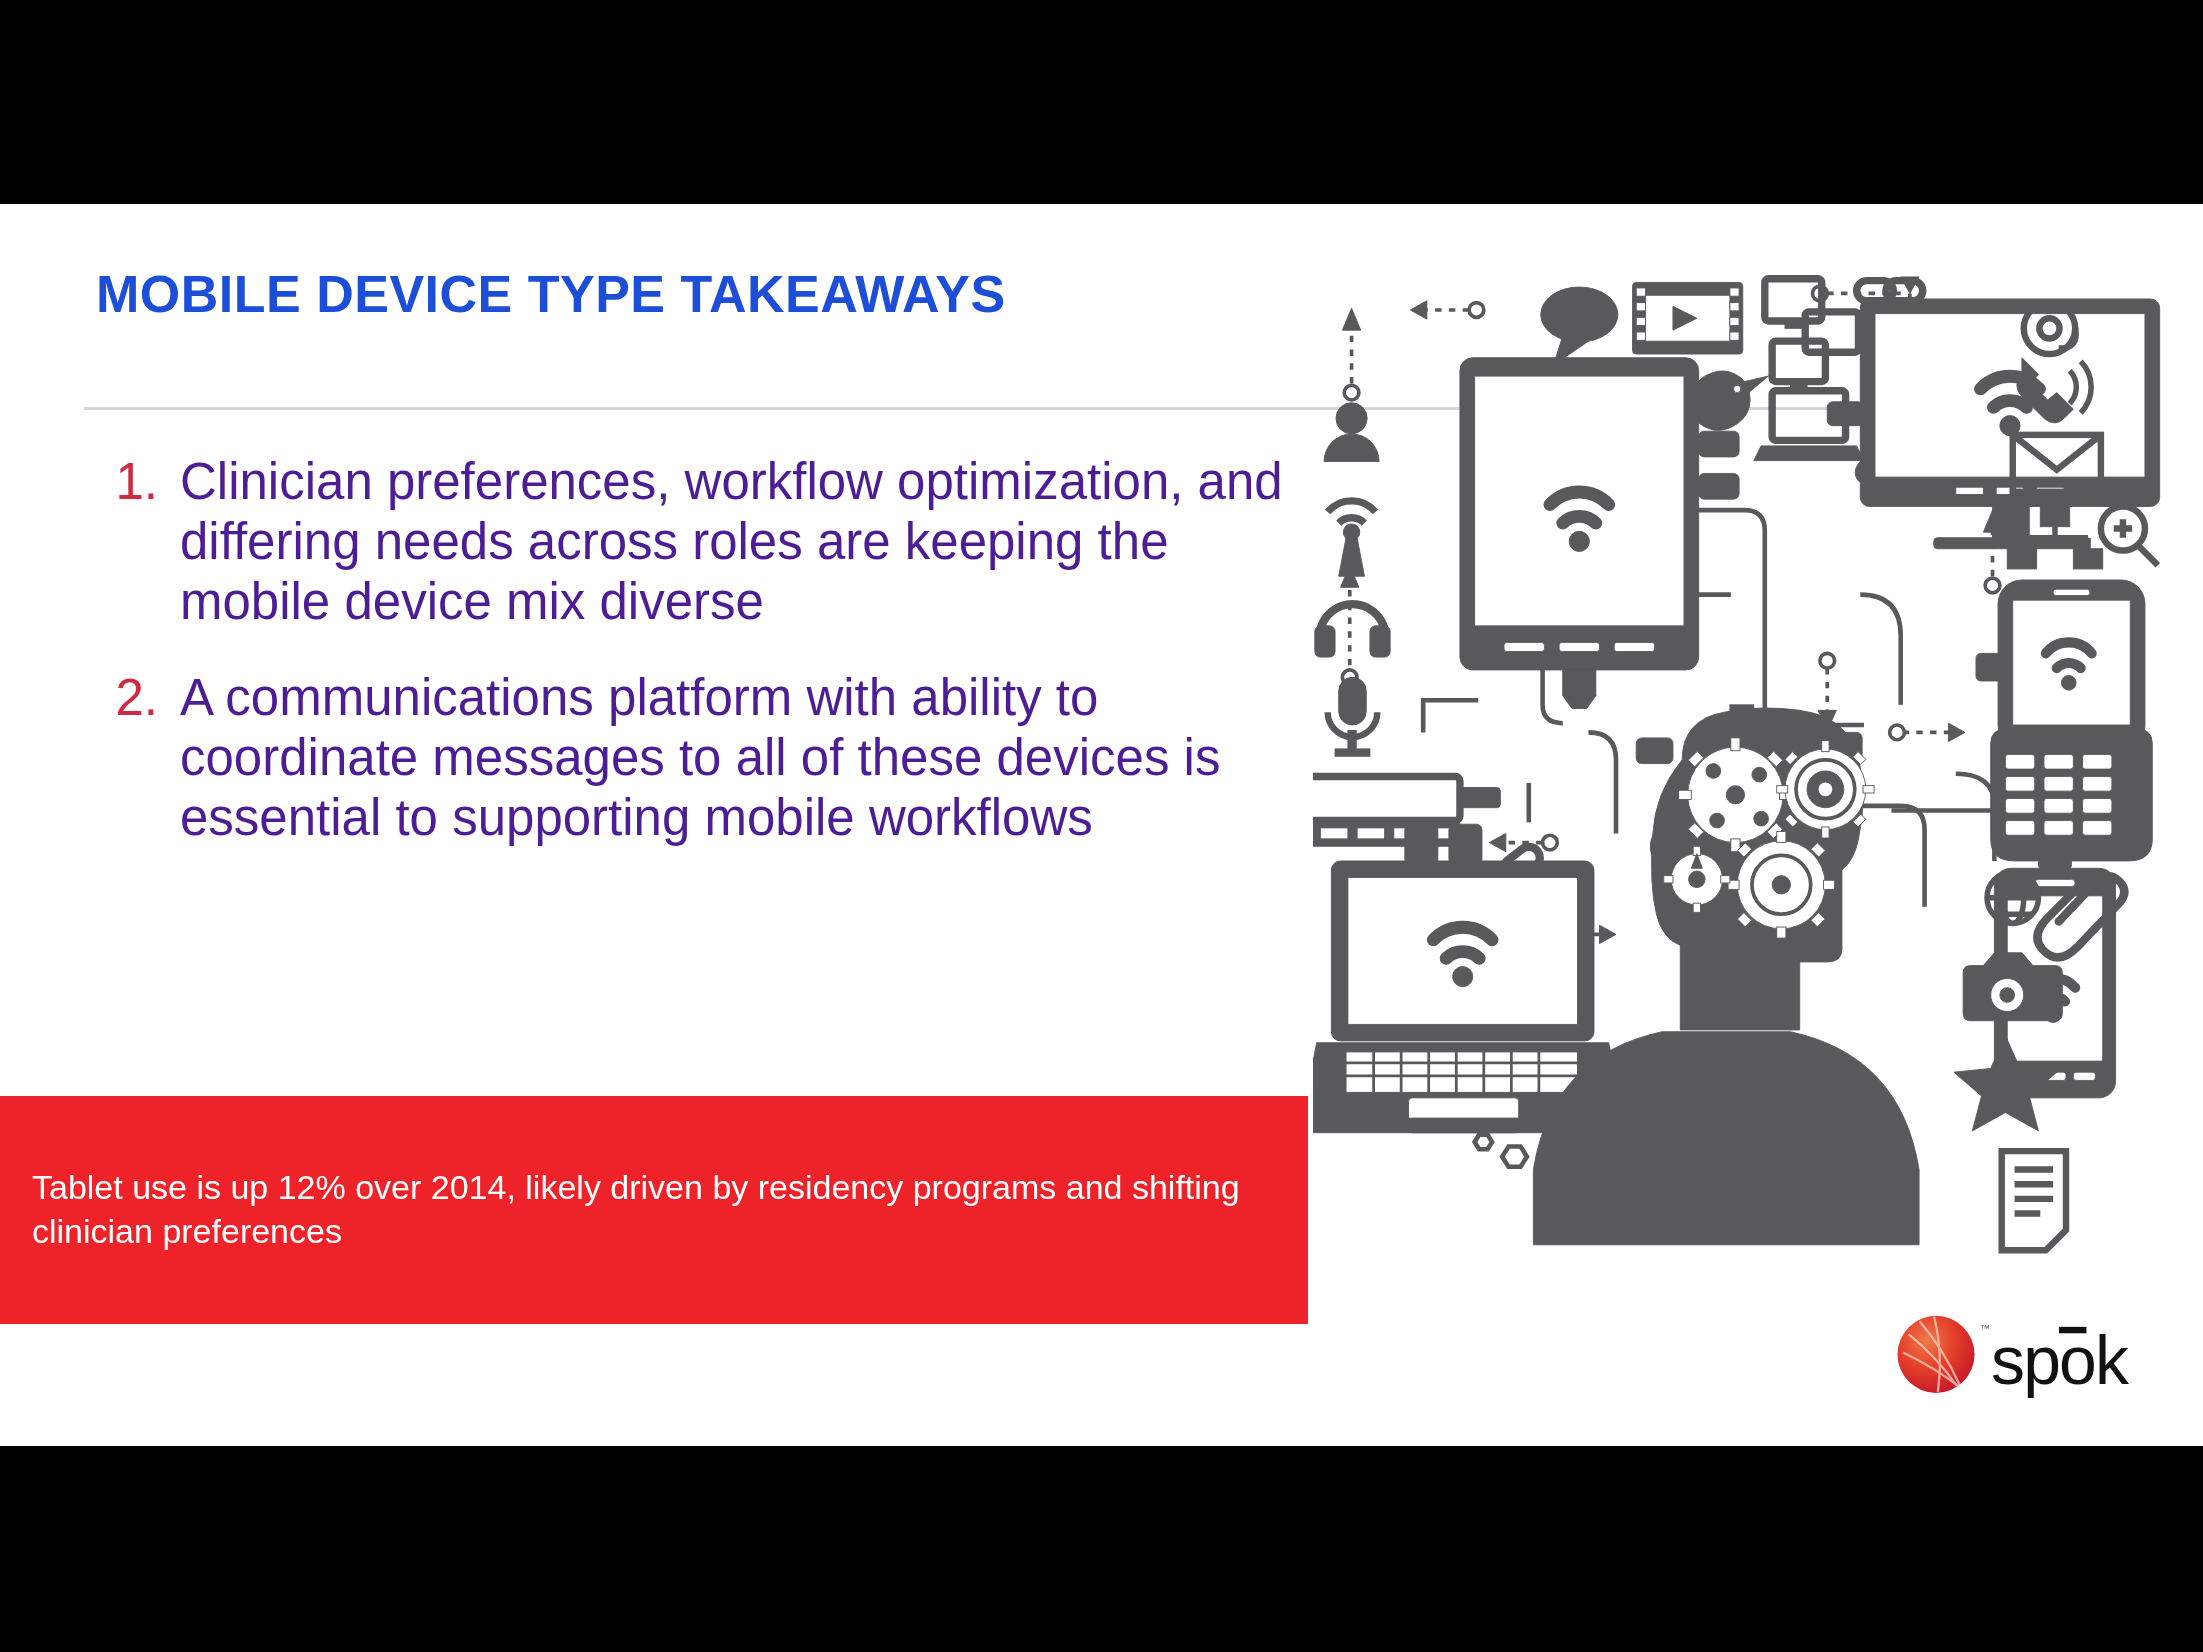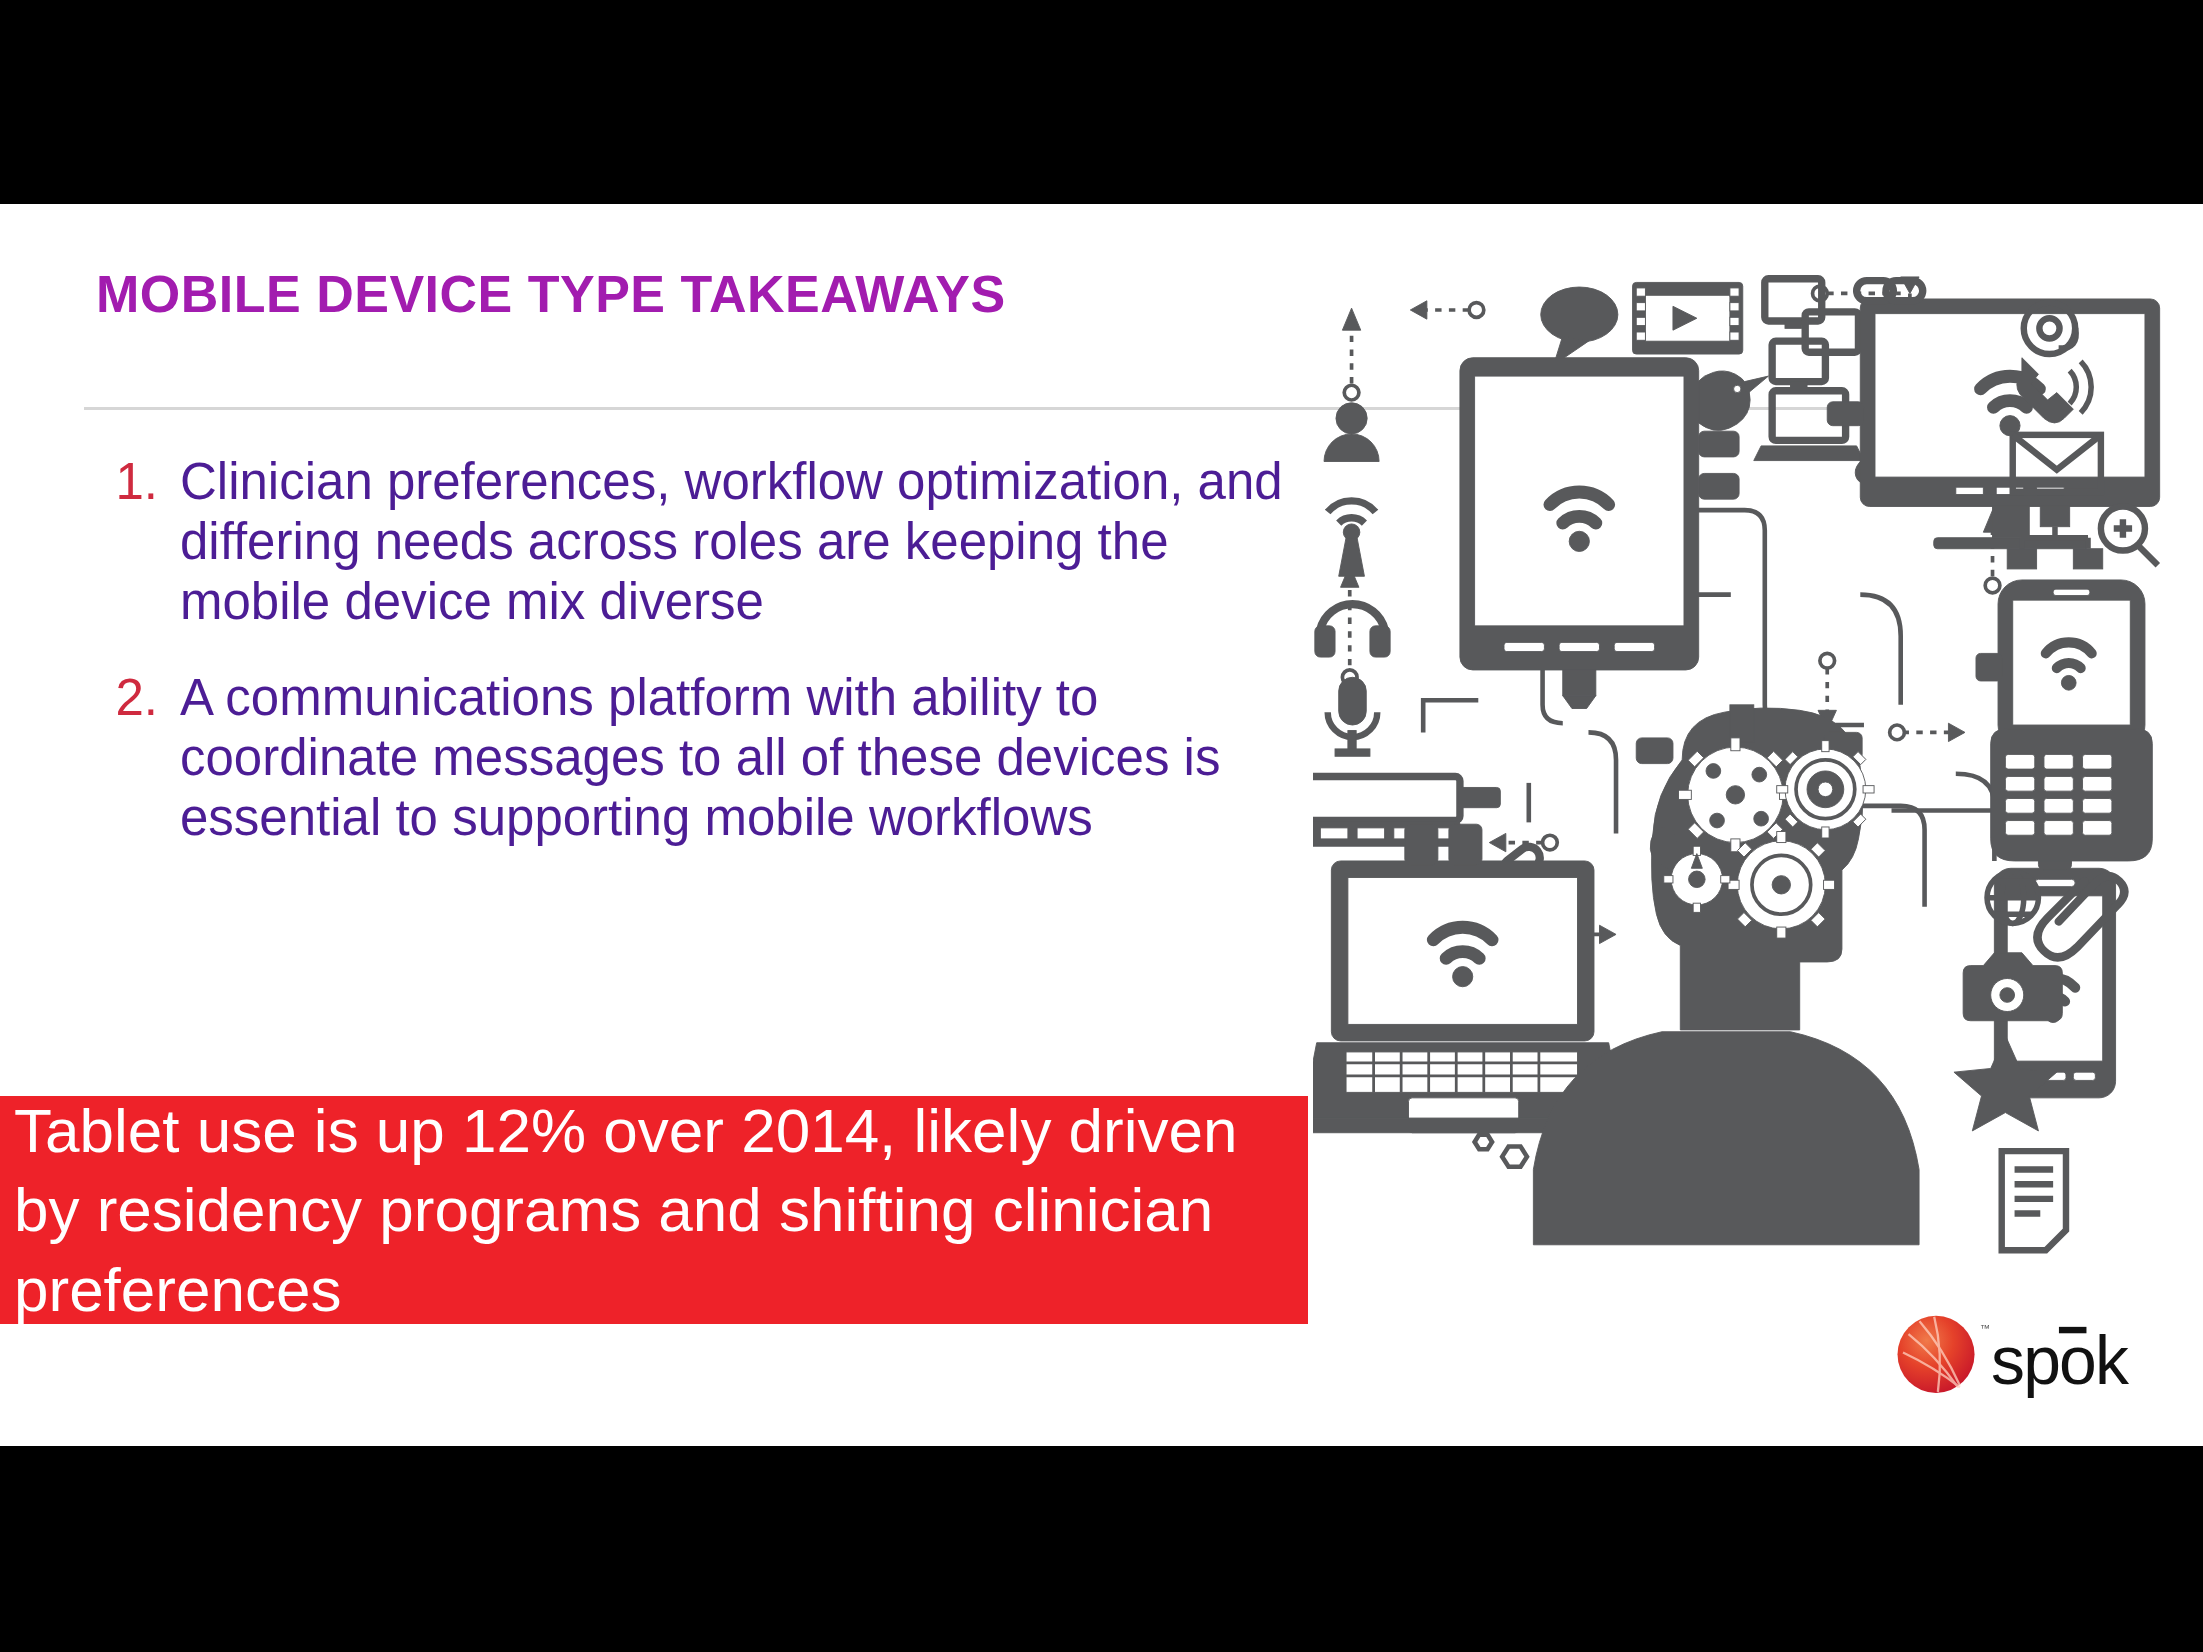--- a/index.html
+++ b/index.html
@@ -8,33 +8,33 @@
   .viewport{position:relative;width:2204px;height:1653px;background:#000;}
 
   
   .bar-top{position:absolute;left:0;top:0;width:2204px;height:204px;background:#000;}
   .bar-bottom{position:absolute;left:0;top:1446px;width:2204px;height:207px;background:#000;}
 
   
   .slide{position:absolute;left:0;top:204px;width:2204px;height:1242px;background:#ffffff;overflow:hidden;}
 
   
-  .title{position:absolute;left:96px;top:60px;font-size:52px;font-weight:700;letter-spacing:0.5px;color:#a21caf;white-space:nowrap;}
+  .title{position:absolute;left:96px;top:60px;font-size:52px;font-weight:700;letter-spacing:0.5px;color:#1d4ed8;white-space:nowrap;}
   .rule{position:absolute;left:84px;top:203px;width:2028px;height:2.8px;background:#d6d6d6;}
 
   
   .list{position:absolute;left:81px;top:248px;width:1231px;}
   .li{position:relative;margin-bottom:35px;padding-left:99px;}
   .li .num{position:absolute;left:0px;top:0px;width:77px;text-align:right;font-size:51px;color:#cf2a3f;line-height:1.18;}
   .li .txt{font-size:51px;color:#4c1d95;line-height:1.18;}
 
   
   .callout{position:absolute;left:0px;top:892px;width:1308px;height:228px;background:#ee2229;
            display:flex;align-items:center;}
-  .callout .ctext{padding-left:14px;padding-right:22px;color:#ffffff;font-size:62px;line-height:1.28;}
+  .callout .ctext{padding-left:32px;padding-right:22px;color:#ffffff;font-size:34px;line-height:1.28;}
 
   
   .illo{position:absolute;left:1313px;top:69px;width:854px;height:1006px;}
   .illo svg{display:block;width:100%;height:100%;}
 
   
   .logo{position:absolute;left:1892px;top:1097px;width:266px;height:115px;}
   .logo svg{display:block;width:100%;height:100%;}
 </style>
 </head>

